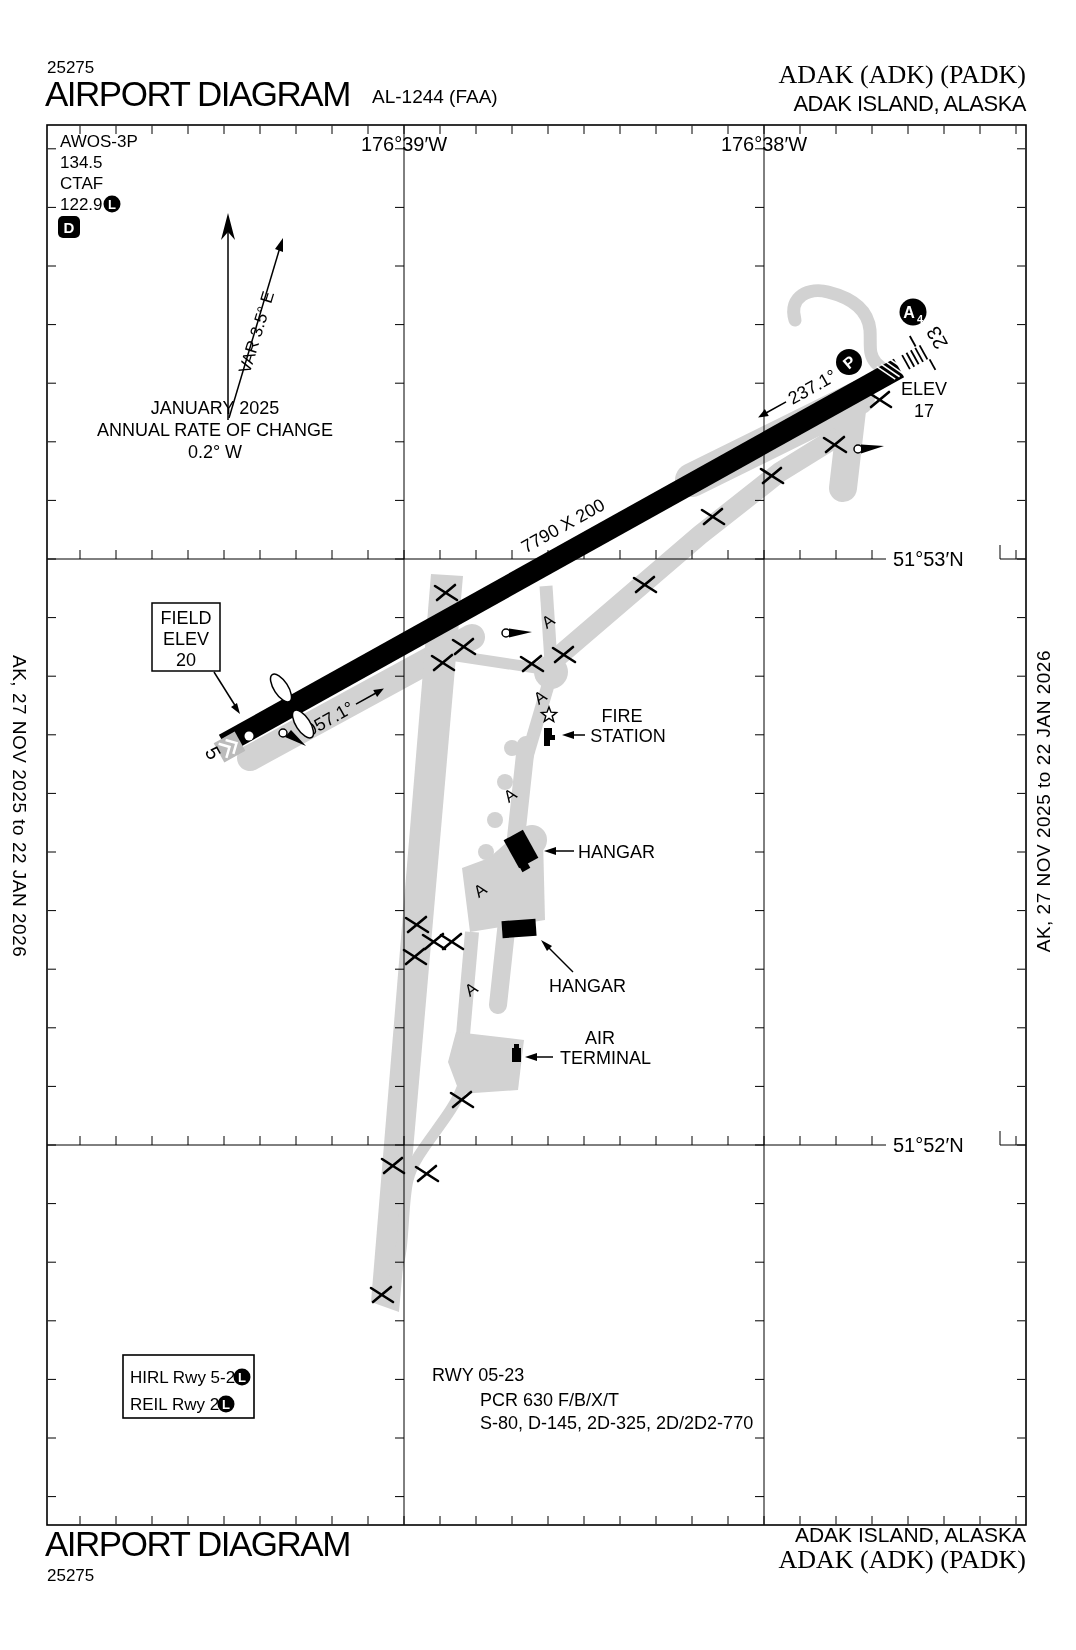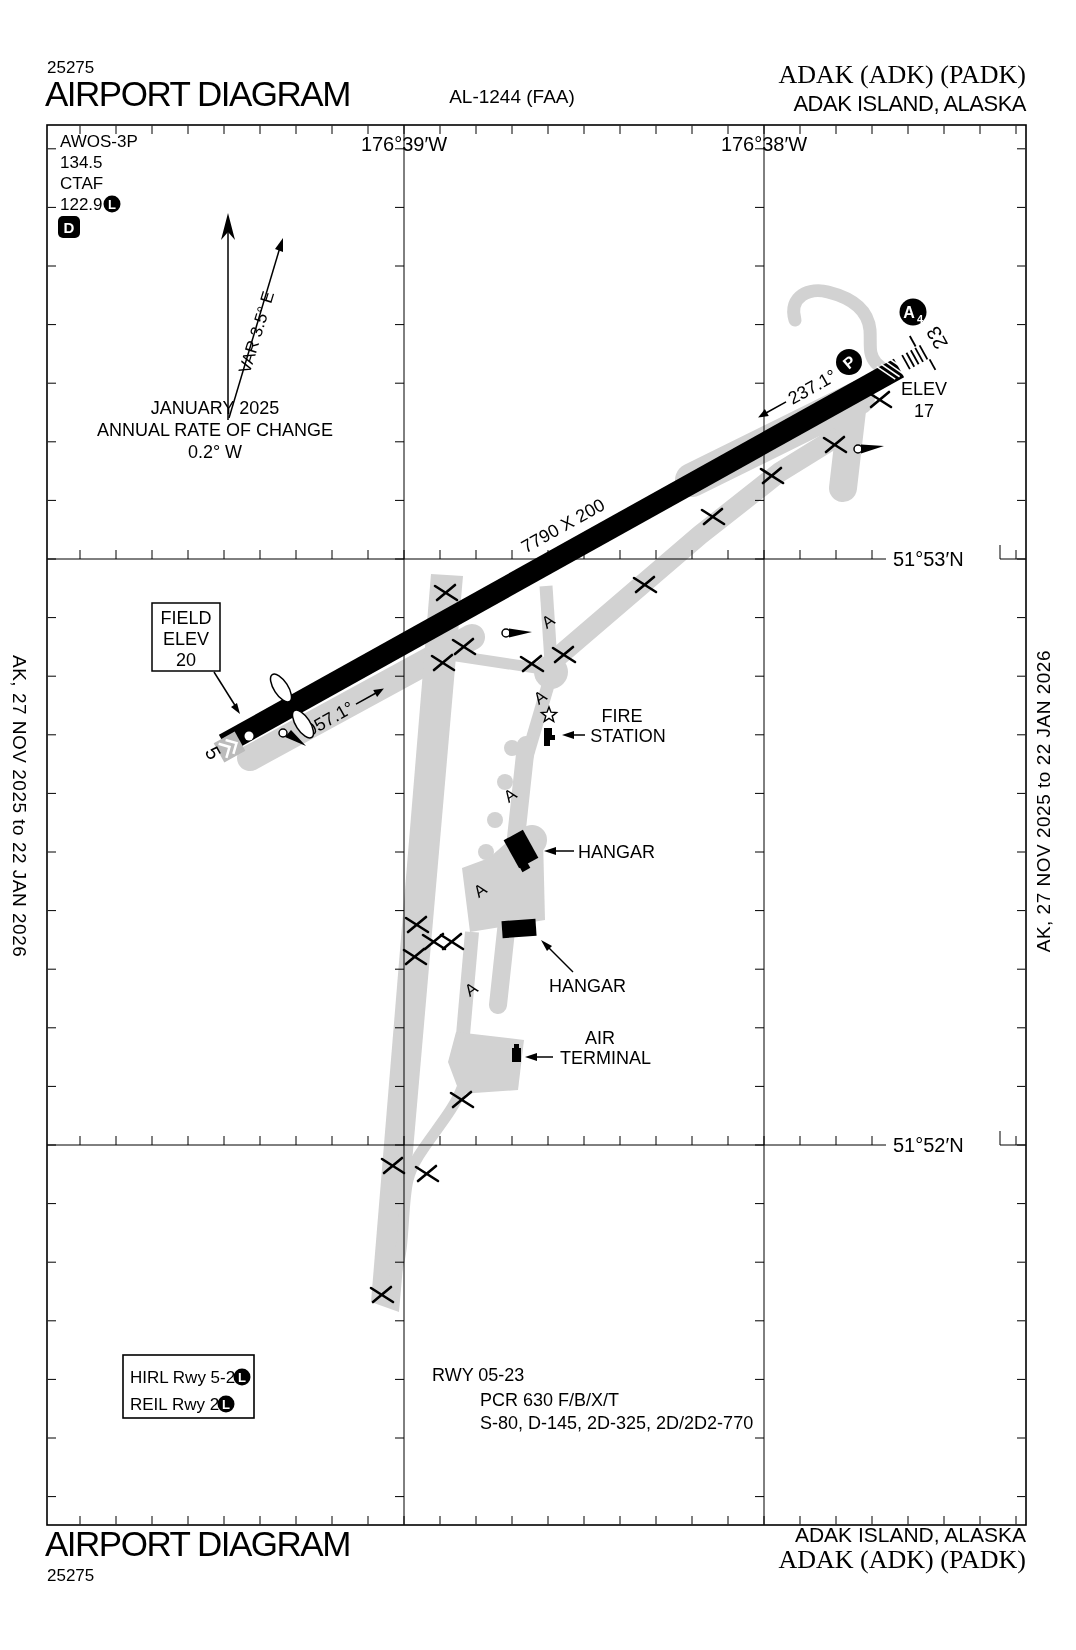--- a/index.html
+++ b/index.html
@@ -1,21 +1,21 @@
 <!DOCTYPE html>
 <html><head>
 <meta charset="utf-8">
 <style>
   html,body{margin:0;padding:0;background:#fff}
   .page{position:relative;width:1076px;height:1632px;background:#fff;
         font-family:"Liberation Sans",sans-serif;color:#000;overflow:hidden}
   .abs{position:absolute}
   .hdr-num{left:47px;top:58px;font-size:17px}
   .hdr-title{left:45px;top:74px;font-size:35px;letter-spacing:-1.5px}
-  .hdr-proc{left:372px;top:86px;font-size:19px;width:280px;text-align:center}
+  .hdr-proc{left:372px;top:86px;font-size:19px;width:280px;}
   .hdr-name{right:50px;top:60px;font-size:26px;font-family:"Liberation Serif",serif;white-space:nowrap}
   .hdr-loc{right:50px;top:91px;font-size:22px;letter-spacing:-0.5px;white-space:nowrap}
   .ftr-title{left:45px;top:1524px;font-size:35px;letter-spacing:-1.5px}
   .ftr-num{left:47px;top:1566px;font-size:17px}
   .ftr-loc{right:50px;top:1523px;font-size:21px;white-space:nowrap}
   .ftr-name{right:50px;top:1545px;font-size:26px;font-family:"Liberation Serif",serif;white-space:nowrap}
   .side{font-size:19px;letter-spacing:0.5px;white-space:nowrap}
   .side-left{left:8px;top:655px;writing-mode:vertical-rl}
   .side-right{left:1033px;top:650px;writing-mode:vertical-rl;transform:rotate(180deg)}
   svg text{fill:#000;font-family:"Liberation Sans",sans-serif}

